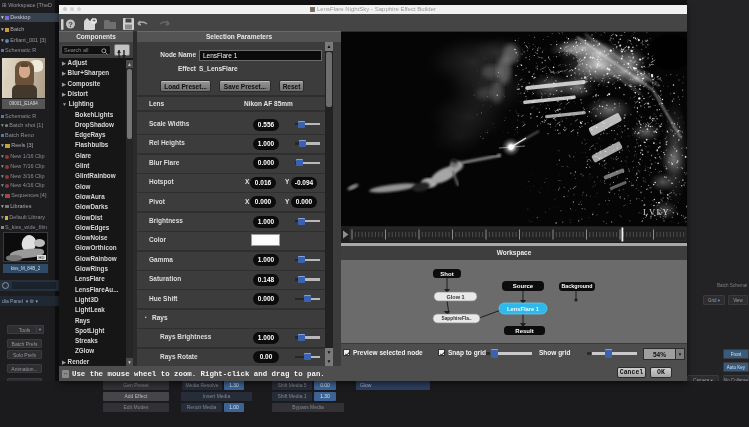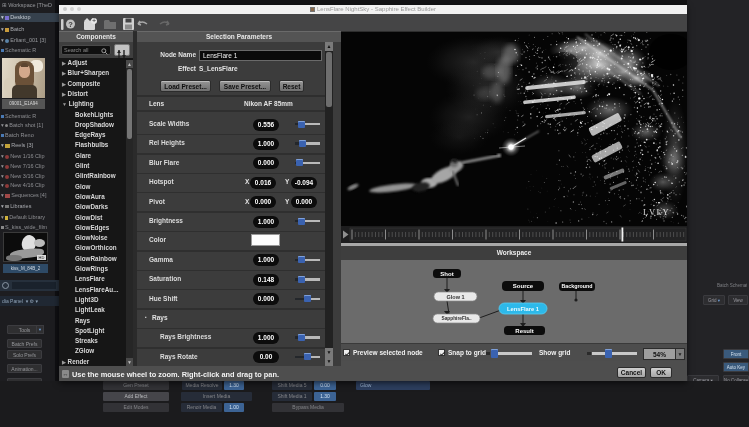--- a/index.html
+++ b/index.html
@@ -39,21 +39,21 @@
 #preview{left:282px;top:27px;width:346px;height:194px;background:#000;overflow:hidden;}
 #timeline{left:282px;top:221px;width:346px;height:17px;background:#1d1d1e;}
 #wspace{left:282px;top:238px;width:346px;height:118px;}
 #wssep{position:absolute;left:0;top:0;width:346px;height:3px;background:#a8a8a8;}#wshdr{position:absolute;left:0;top:3px;width:346px;height:14px;background:#3e3e3e;color:#ececec;font-size:6.5px;font-weight:bold;text-align:center;line-height:14px;}
 #wscanvas{position:absolute;left:0;top:17px;width:346px;height:83px;background:#6b6b6b;}
 #wsctrl{position:absolute;left:0;top:100px;width:346px;height:18px;background:#4d4d4d;border-top:1px solid #3a3a3a;}
 .cb{position:absolute;width:7px;height:7px;background:#ececec;border:1px solid #333;}
 .cb:after{content:"";position:absolute;left:1px;top:1.5px;width:5px;height:4px;background:#1a1a1a;clip-path:polygon(8% 52%,32% 78%,88% 8%,100% 22%,34% 100%,0 68%);}
 .cblabel{position:absolute;color:#f0f0f0;font-size:6.5px;font-weight:bold;white-space:nowrap;}
 
-#status{left:0;top:361px;width:628px;height:15px;background:#4e4e4e;color:#f2f2f2;font-size:7.4px;font-weight:bold;}
+#status{left:0;top:361px;width:628px;height:15px;background:#4e4e4e;color:#f2f2f2;font-size:7.4px;font-weight:bold;font-family:Liberation Mono, monospace;}
 .wbtn{position:absolute;background:linear-gradient(#cfcfcf,#a5a5a5);border:1px solid #2c2c2c;border-radius:2px;color:#111;font-size:6.5px;font-weight:bold;text-align:center;}
 </style></head>
 <body>
 <div id="root">
 <div id="hleft" class="abs">
       <div class="abs" style="left:55px;top:0;width:4px;height:427px;background:#101013;"></div>
       <div class="trow" style="left:0;top:1px;padding-left:2px;color:#97989c;font-size:5.5px;line-height:9px;">⊞ Workspace [TheD</div>
       <div class="trow" style="left:0;top:13px;padding-left:1px;color:#c7cdd4;font-size:5.5px;line-height:9px;background:#36414d;">▾ <span class="ticon" style="background:#7a6fd0;width:4px;height:4px;border-radius:0px;"></span>Desktop</div>
       <div class="trow" style="left:0;top:25px;padding-left:1px;color:#a9abb0;font-size:5.5px;line-height:9px;"> ▾ <span class="ticon" style="background:#c89b3c;width:4px;height:4px;border-radius:0px;"></span>Batch</div>
       <div class="trow" style="left:0;top:36px;padding-left:1px;color:#9a9ca0;font-size:5.5px;line-height:9px;">  ▾ <span class="ticon" style="background:#5b84a8;width:4px;height:4px;border-radius:2px;"></span>Erliant_001 [3]</div>

